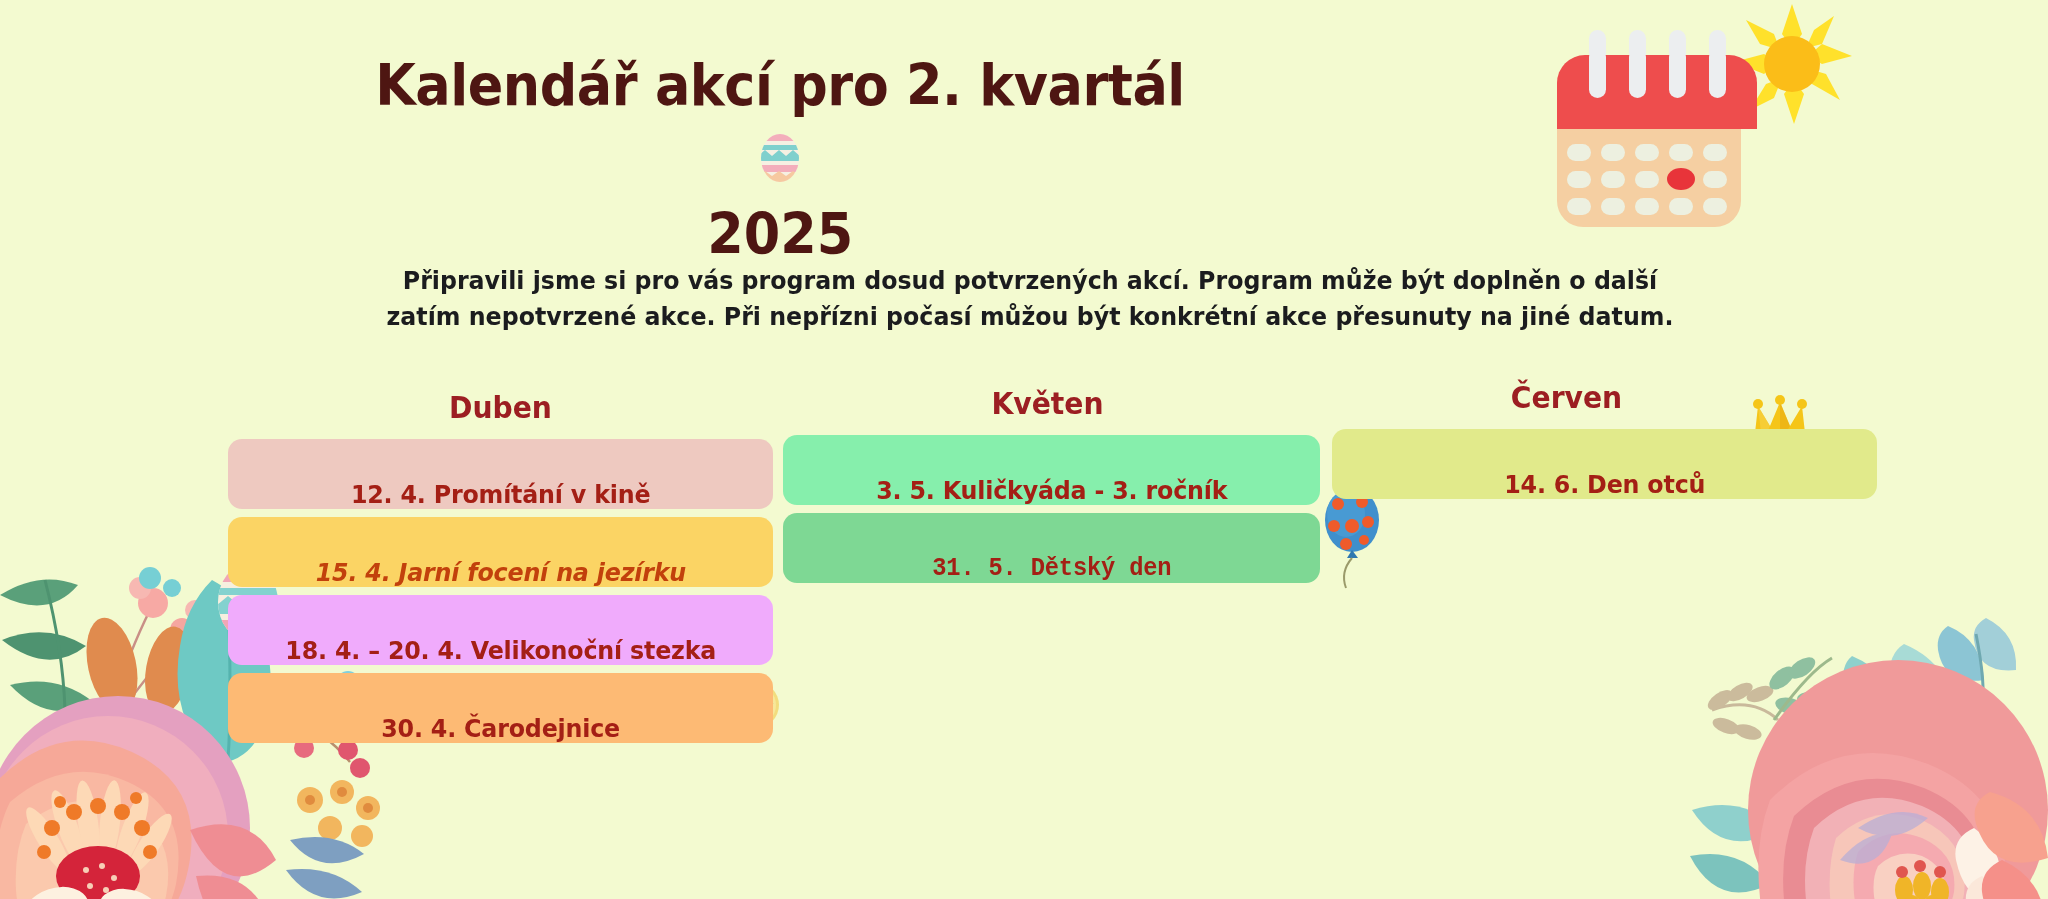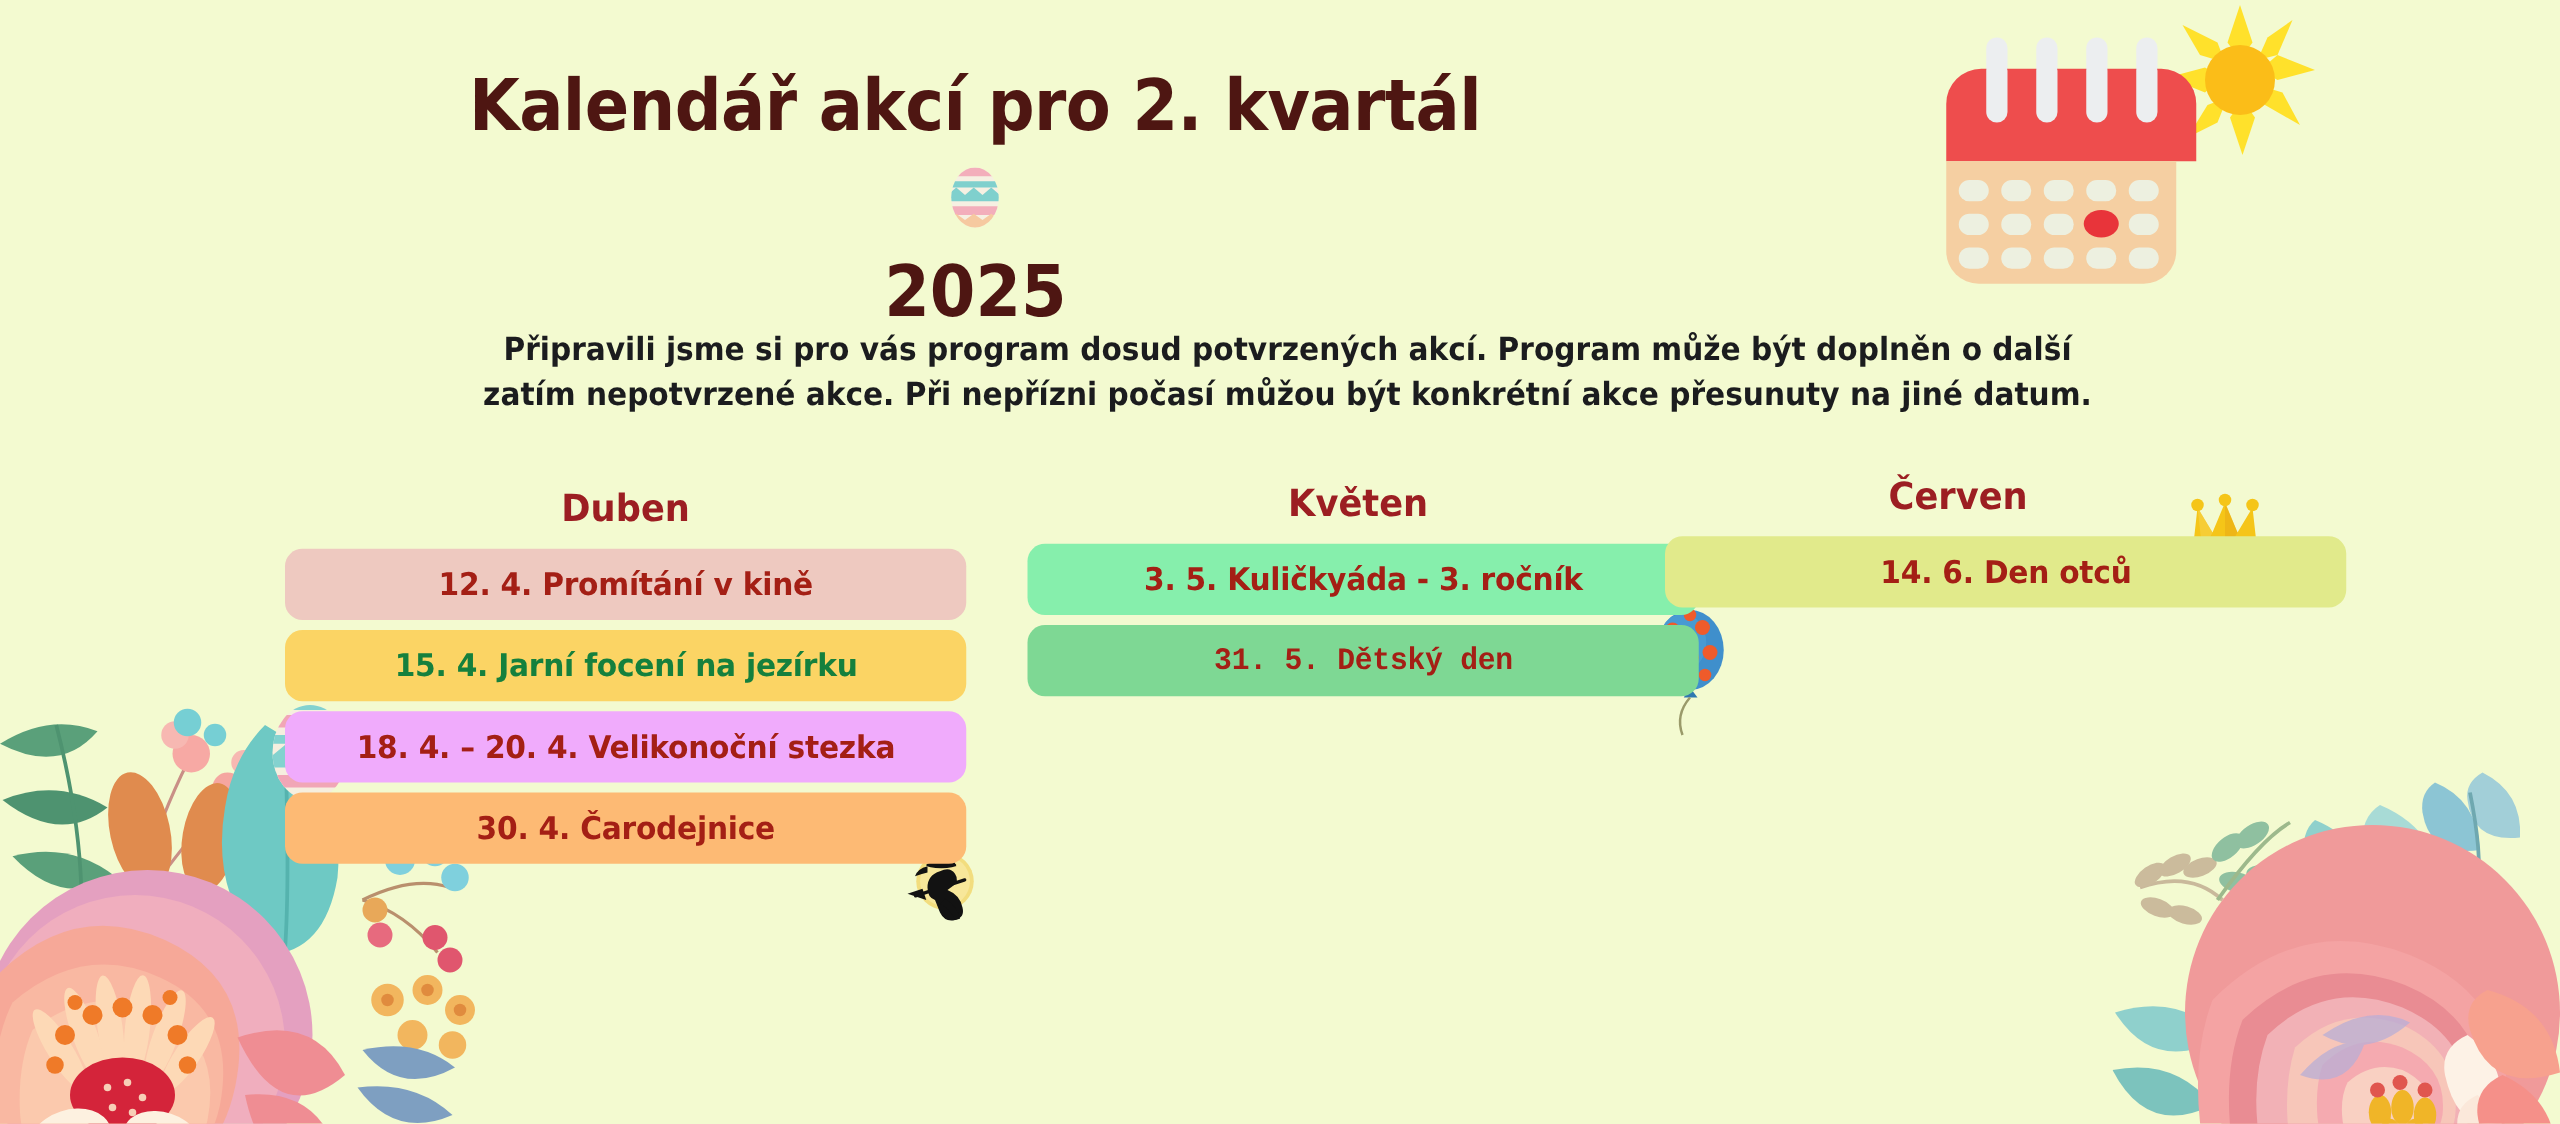--- a/index.html
+++ b/index.html
@@ -83,36 +83,36 @@
   .col-head {
     text-align: center;
     font-size: 30px;
     font-weight: 700;
     color: #9c1e22;
     font-family: "DejaVu Sans", sans-serif;
     transform: scaleX(0.94);
     margin-bottom: 14px;
   }
   .pill {
-    height: 57px;
+    height: 70px;
     border-radius: 14px;
     display: flex;
-    align-items: center;
+    align-items: flex-end;
     justify-content: center;
     margin-bottom: 8px;
     font-size: 25px;
     font-weight: 700;
     color: #a41f15;
     font-family: "DejaVu Sans", sans-serif;
     letter-spacing: -0.2px;
   }
   .pill span { transform: scaleX(0.95); display: inline-block; }
 
   #col-duben { left: 228px; top: 0; width: 545px; }
-  #col-kveten { left: 822px; top: -4px; width: 537px; }
+  #col-kveten { left: 783px; top: -4px; width: 537px; }
   #col-cerven { left: 1332px; top: -10px; width: 545px; }
 
   #col-kveten .col-head { position: relative; left: -4px; }
   #col-cerven .col-head { position: relative; left: -38px; }
 </style>
 </head>
 <body>
 
 <div id="poster" style="background: rgb(243, 250, 208);">
 
@@ -436,21 +436,21 @@
     <path d="M17 56 q-4 20 23 22 q27 -2 23 -22" stroke="#9f9f7a" stroke-width="1.6" fill="none"></path>
   </svg>
 
   <div id="columns">
 
     <div class="col" id="col-duben">
       <div class="col-head" style="color: rgb(156, 30, 34);">Duben</div>
       <div class="pill" style="background: rgb(238, 201, 192); color: rgb(164, 31, 21);">
         <span>12. 4. Promítání v kině</span>
       </div>
-      <div class="pill" style="background: rgb(251, 212, 100); color: #15803d;">
+      <div class="pill" style="background: rgb(251, 212, 100); color: #c2410c; font-style: italic;">
         <span>15. 4. Jarní focení na jezírku</span>
       </div>
       <div class="pill" style="background: #f0abfc; color: rgb(164, 31, 21);">
         <span>18. 4. – 20. 4. Velikonoční stezka</span>
       </div>
       <div class="pill" style="background: #fdba74; color: rgb(164, 31, 21);">
         <span>30. 4. Čarodejnice</span>
       </div>
     </div>
 

